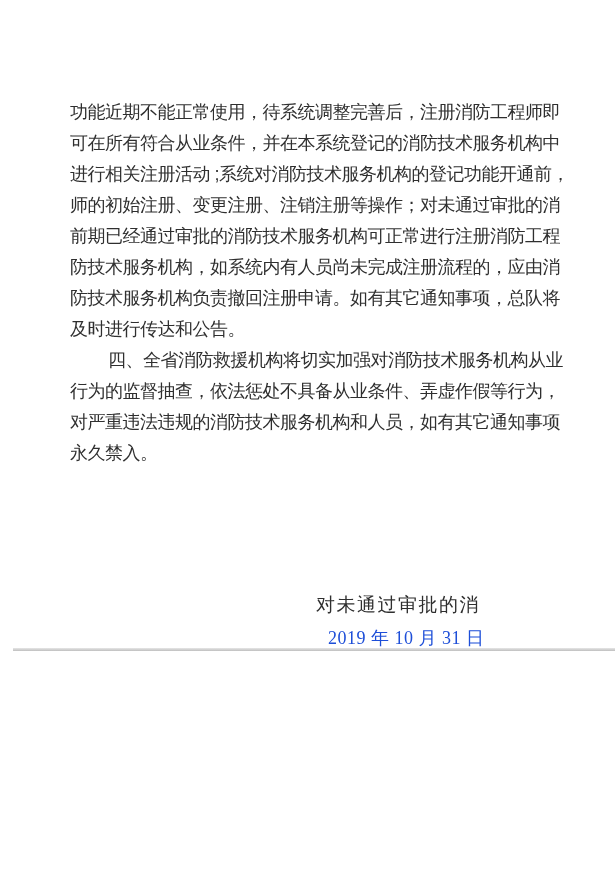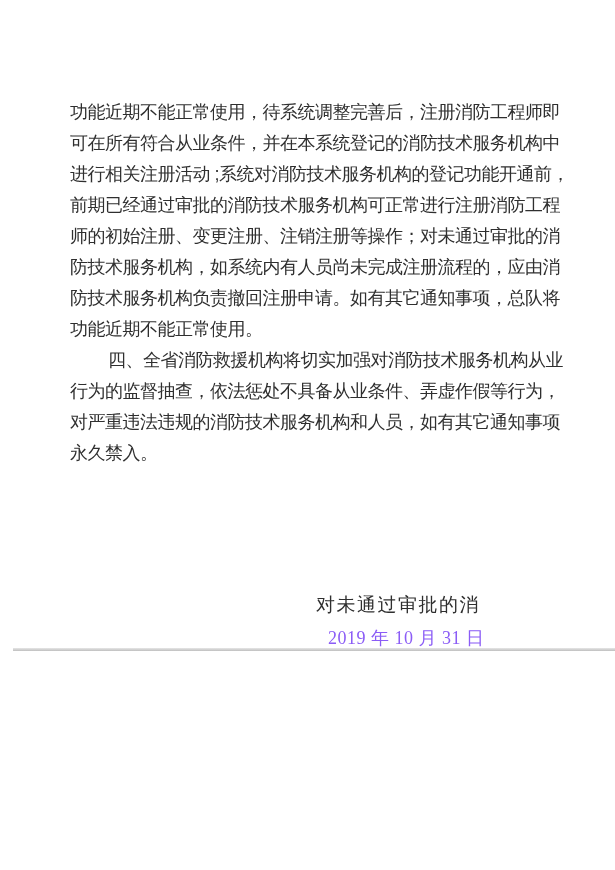--- a/index.html
+++ b/index.html
@@ -50,21 +50,21 @@
     letter-spacing: 1.5px;
     font-weight: 500;
     white-space: nowrap;
   }
   .sig-date {
     position: absolute;
     left: 328px;
     top: 626px;
     font-size: 18px;
     font-family: "Liberation Serif", serif;
-    color: #8b5cf6;
+    color: #1d4ed8;
     letter-spacing: 0.5px;
     white-space: nowrap;
   }
   .publish-note {
     position: absolute;
     left: 100px;
     top: 658px;
     font-size: 20px;
     letter-spacing: 0.5px;
     font-weight: 500;
@@ -91,25 +91,25 @@
 </style>
 </head>
 <body>
 
 <div class="page">
 
   <div class="body-text">
     <div class="line">功能近期不能正常使用，待系统调整完善后，注册消防工程师即</div>
     <div class="line">可在所有符合从业条件，并在本系统登记的消防技术服务机构中</div>
     <div class="line">进行相关注册活动 ;系统对消防技术服务机构的登记功能开通前，</div>
+    <div class="line">师的初始注册、变更注册、注销注册等操作；对未通过审批的消</div>
     <div class="line">前期已经通过审批的消防技术服务机构可正常进行注册消防工程</div>
-    <div class="line">师的初始注册、变更注册、注销注册等操作；对未通过审批的消</div>
     <div class="line">防技术服务机构，如系统内有人员尚未完成注册流程的，应由消</div>
     <div class="line">防技术服务机构负责撤回注册申请。如有其它通知事项，总队将</div>
-    <div class="line">功能近期不能正常使用。</div>
+    <div class="line">及时进行传达和公告。</div>
     <div class="line indent">四、全省消防救援机构将切实加强对消防技术服务机构从业</div>
     <div class="line">行为的监督抽查，依法惩处不具备从业条件、弄虚作假等行为，</div>
     <div class="line">对严重违法违规的消防技术服务机构和人员，如有其它通知事项</div>
     <div class="line">永久禁入。</div>
   </div>
 
 
   <div class="signature">对未通过审批的消</div>
 
   <div class="sig-date">2019 年 10 月 31 日</div>

